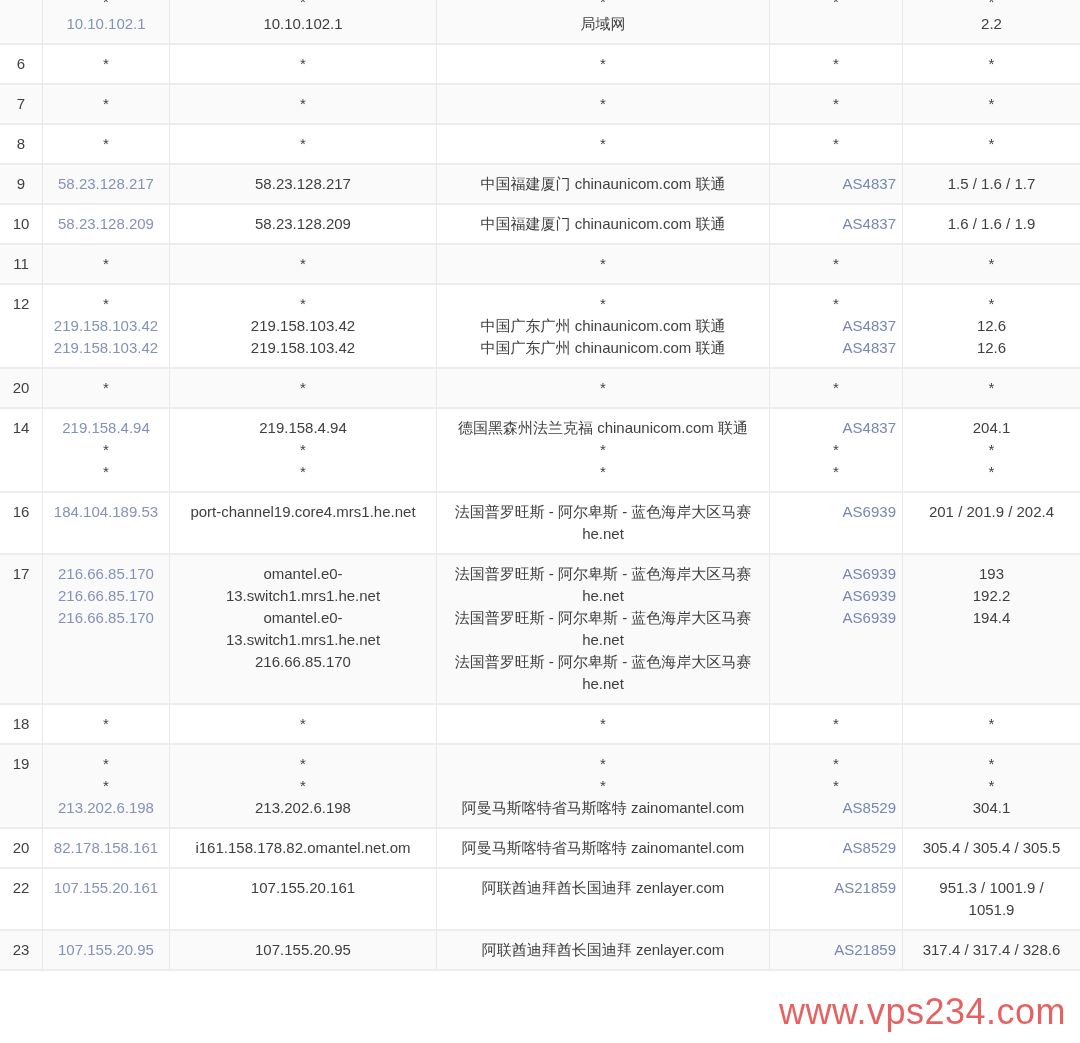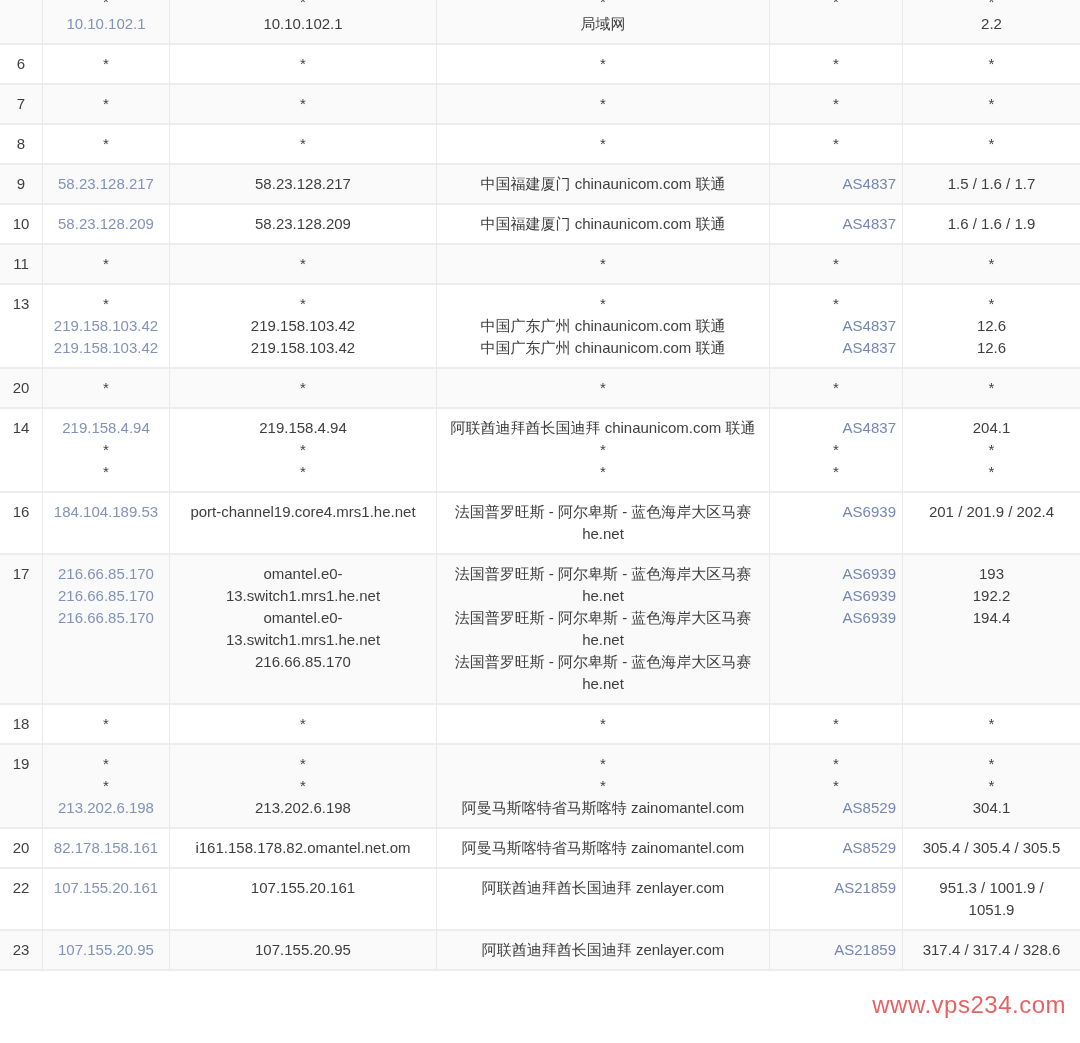--- a/index.html
+++ b/index.html
@@ -18,21 +18,21 @@
     border-bottom:2px solid #ededed;border-right:1px solid #e9e9e9;
     white-space:pre-line;overflow-wrap:break-word;
   }
   td:last-child{border-right:none;}
   tr.shaded td{background:#fafafa;}
   .cl{min-height:22px;}
   .link-ip{color:#8292ba;cursor:pointer;}
   .link-asn{color:#7587b2;cursor:pointer;text-align:right;}
   .watermark{
     position:absolute;top:991px;right:14px;z-index:3;
-    font-size:24px;letter-spacing:.5px;white-space:nowrap;
+    font-size:36px;letter-spacing:.5px;white-space:nowrap;
     color:#e03c3c;opacity:.8;
   }
 </style>
 </head>
 <body>
 
 <div class="viewport">
   <table>
     <colgroup>
       <col style="width:43px">
@@ -93,40 +93,40 @@
         </tr>
         <tr class="shaded">
           <td><div class="cl">11</div></td>
           <td><div class="cl">*</div></td>
           <td><div class="cl">*</div></td>
           <td><div class="cl">*</div></td>
           <td><div class="cl">*</div></td>
           <td><div class="cl">*</div></td>
         </tr>
         <tr>
-          <td><div class="cl">13</div></td>
+          <td><div class="cl">12</div></td>
           <td><div class="cl">*</div><div class="cl link-ip">219.158.103.42</div><div class="cl link-ip">219.158.103.42</div></td>
           <td><div class="cl">*</div><div class="cl">219.158.103.42</div><div class="cl">219.158.103.42</div></td>
           <td><div class="cl">*</div><div class="cl">中国广东广州 chinaunicom.com 联通</div><div class="cl">中国广东广州 chinaunicom.com 联通</div></td>
           <td><div class="cl">*</div><div class="cl link-asn">AS4837</div><div class="cl link-asn">AS4837</div></td>
           <td><div class="cl">*</div><div class="cl">12.6</div><div class="cl">12.6</div></td>
         </tr>
         <tr class="shaded">
           <td><div class="cl">20</div></td>
           <td><div class="cl">*</div></td>
           <td><div class="cl">*</div></td>
           <td><div class="cl">*</div></td>
           <td><div class="cl">*</div></td>
           <td><div class="cl">*</div></td>
         </tr>
         <tr>
           <td><div class="cl">14</div></td>
           <td><div class="cl link-ip">219.158.4.94</div><div class="cl">*</div><div class="cl">*</div></td>
           <td><div class="cl">219.158.4.94</div><div class="cl">*</div><div class="cl">*</div></td>
-          <td><div class="cl">阿联酋迪拜酋长国迪拜 chinaunicom.com 联通</div><div class="cl">*</div><div class="cl">*</div></td>
+          <td><div class="cl">德国黑森州法兰克福 chinaunicom.com 联通</div><div class="cl">*</div><div class="cl">*</div></td>
           <td><div class="cl link-asn">AS4837</div><div class="cl">*</div><div class="cl">*</div></td>
           <td><div class="cl">204.1</div><div class="cl">*</div><div class="cl">*</div></td>
         </tr>
         <tr>
           <td><div class="cl">16</div></td>
           <td><div class="cl link-ip">184.104.189.53</div></td>
           <td><div class="cl">port-channel19.core4.mrs1.he.net</div></td>
           <td><div class="cl">法国普罗旺斯 - 阿尔卑斯 - 蓝色海岸大区马赛
 he.net</div></td>
           <td><div class="cl link-asn">AS6939</div></td>

